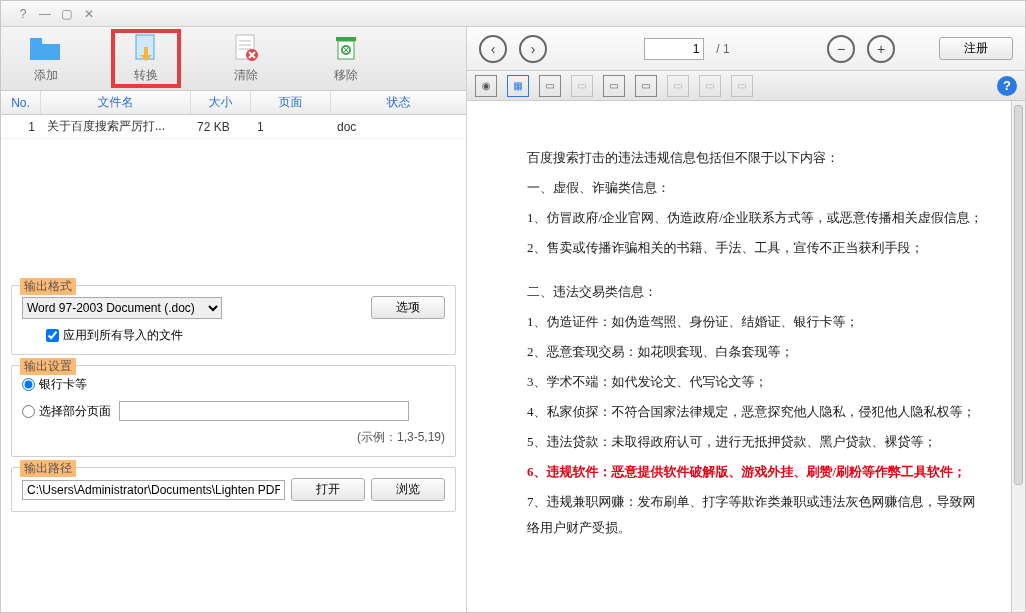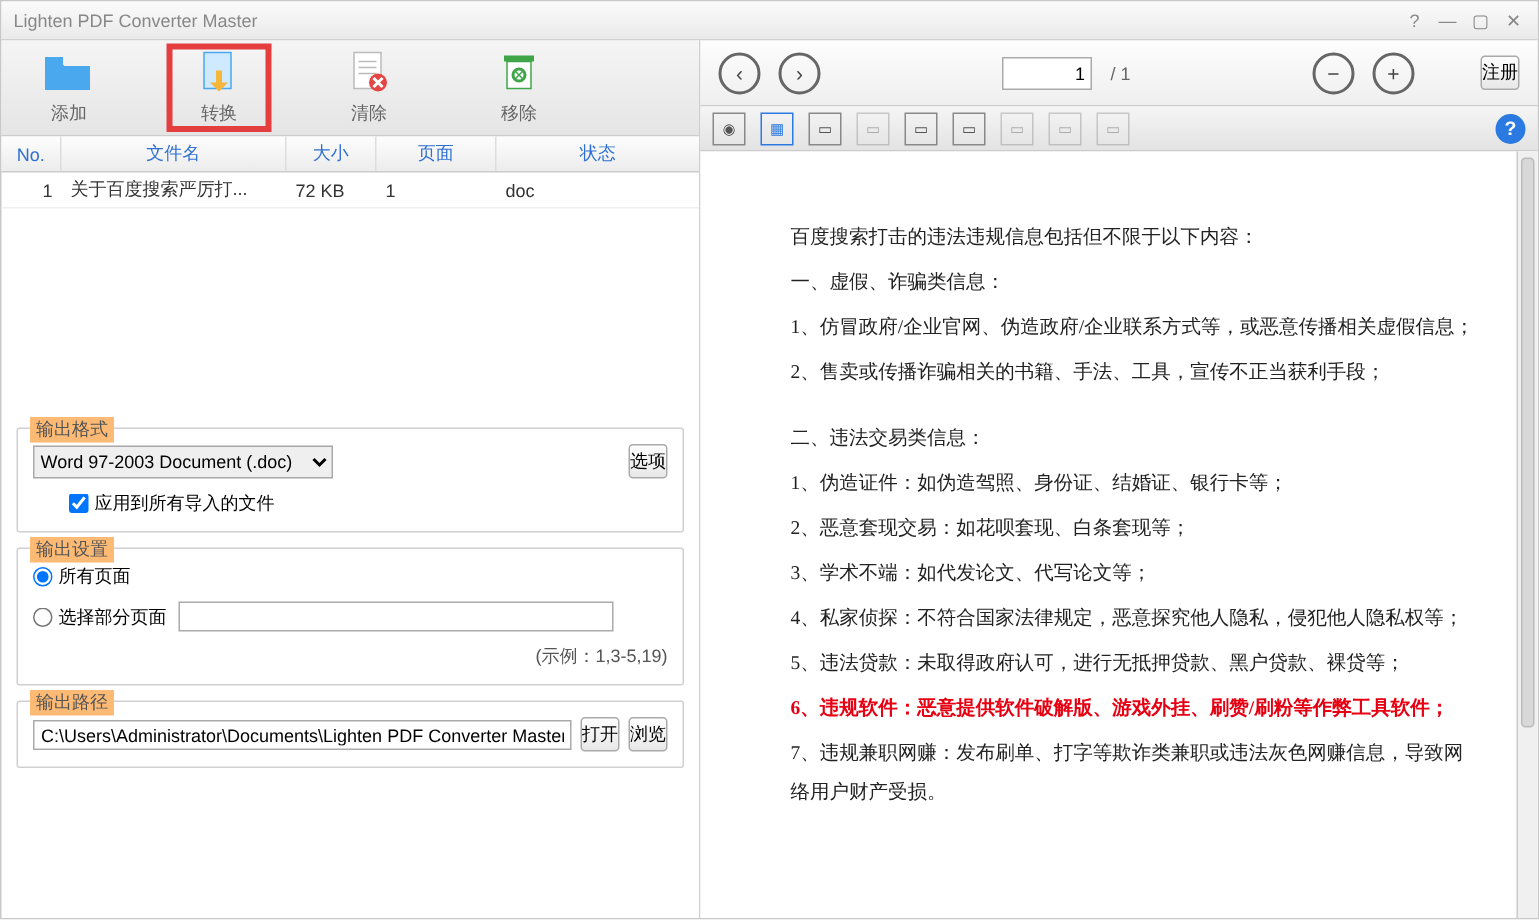--- a/index.html
+++ b/index.html
@@ -29,21 +29,21 @@
   .cell.no { width:40px; text-align:right; }
   .cell.name { width:150px; white-space:nowrap; overflow:hidden; text-overflow:ellipsis; }
   .cell.size { width:60px; }
   .cell.page { width:80px; }
   .cell.status { flex:1; }
   .settings { flex:1; padding:10px; display:flex; flex-direction:column; gap:10px; overflow:auto; }
   .fieldset { border:1px solid #d0d0d0; border-radius:2px; padding:10px; position:relative; }
   .legend { position:absolute; top:-8px; left:8px; background:#fdba74; padding:0 4px; color:#555; font-size:12px; }
   .fmt-row { display:flex; align-items:center; gap:10px; }
   select.fmt { width:200px; height:22px; border:1px solid #aaa; font-size:12px; }
-  .btn { background:linear-gradient(#fdfdfd,#e8e8e8); border:1px solid #aaa; border-radius:3px; padding:2px 0; font-size:12px; cursor:pointer; }
+  .btn { background:linear-gradient(#fdfdfd,#e8e8e8); border:1px solid #aaa; border-radius:3px; padding:2px 24px; font-size:12px; cursor:pointer; }
   .chk { display:flex; align-items:center; gap:4px; margin-top:8px;padding-left:24px; }
   .radio-row { display:flex; align-items:center; gap:4px; margin-bottom:8px; }
   .range-input { width:290px; height:20px; border:1px solid #aaa; margin-left:4px; }
   .example { text-align:right; color:#555; font-size:12px; margin-top:4px; }
   .path-row { display:flex; align-items:center; gap:6px; }
   .path-input { flex:1; height:20px; border:1px solid #aaa; font-size:12px; padding:0 4px; }
   .preview-topbar { height:44px; border-bottom:1px solid #ccc; display:flex; align-items:center; padding:0 12px; gap:12px; background:linear-gradient(#fdfdfd,#efefef); }
   .ico-circle { width:28px; height:28px; border:2px solid #666; border-radius:50%; display:flex; align-items:center; justify-content:center; font-size:14px; color:#444; cursor:pointer; }
   .page-input { width:60px; height:22px; border:1px solid #aaa; text-align:right; padding:0 4px; font-size:12px; }
   .page-total { color:#666; }
@@ -59,21 +59,20 @@
   .red { color:#e60012; font-weight:bold; }
   .scrollbar-v { width:14px; background:#f0f0f0; border-left:1px solid #ccc; position:absolute; right:0; top:0; bottom:0; }
   .scrollbar-v .thumb { position:absolute; left:2px; right:2px; top:4px; height:380px; background:#d8d8d8; border:1px solid #bbb; border-radius:3px; }
   .preview-wrap { flex:1; display:flex; min-height:0; position:relative; }
 </style>
 </head>
 <body>
 
 <div class="window">
   <div class="titlebar">
-    <span class="title">Lighten PDF Converter Master</span>
     <span class="winbtn">?</span>
     <span class="winbtn">—</span>
     <span class="winbtn">▢</span>
     <span class="winbtn">✕</span>
   </div>
   <div class="body">
 
     <div class="left">
       <div class="toolbar">
         <div class="tbtn">
@@ -144,21 +143,21 @@
           <label class="chk">
             <input type="checkbox" checked="" style="">
             <span>应用到所有导入的文件</span>
           </label>
         </div>
 
         <div class="fieldset">
           <span class="legend">输出设置</span>
           <label class="radio-row">
             <input type="radio" name="pg" checked="" style="">
-            <span>所有页面</span>
+            <span>银行卡等</span>
           </label>
           <label class="radio-row">
             <input type="radio" name="pg" style="">
             <span>选择部分页面</span>
             <input class="range-input" style="">
           </label>
           <div class="example">(示例：1,3-5,19)</div>
         </div>
 
         <div class="fieldset">

